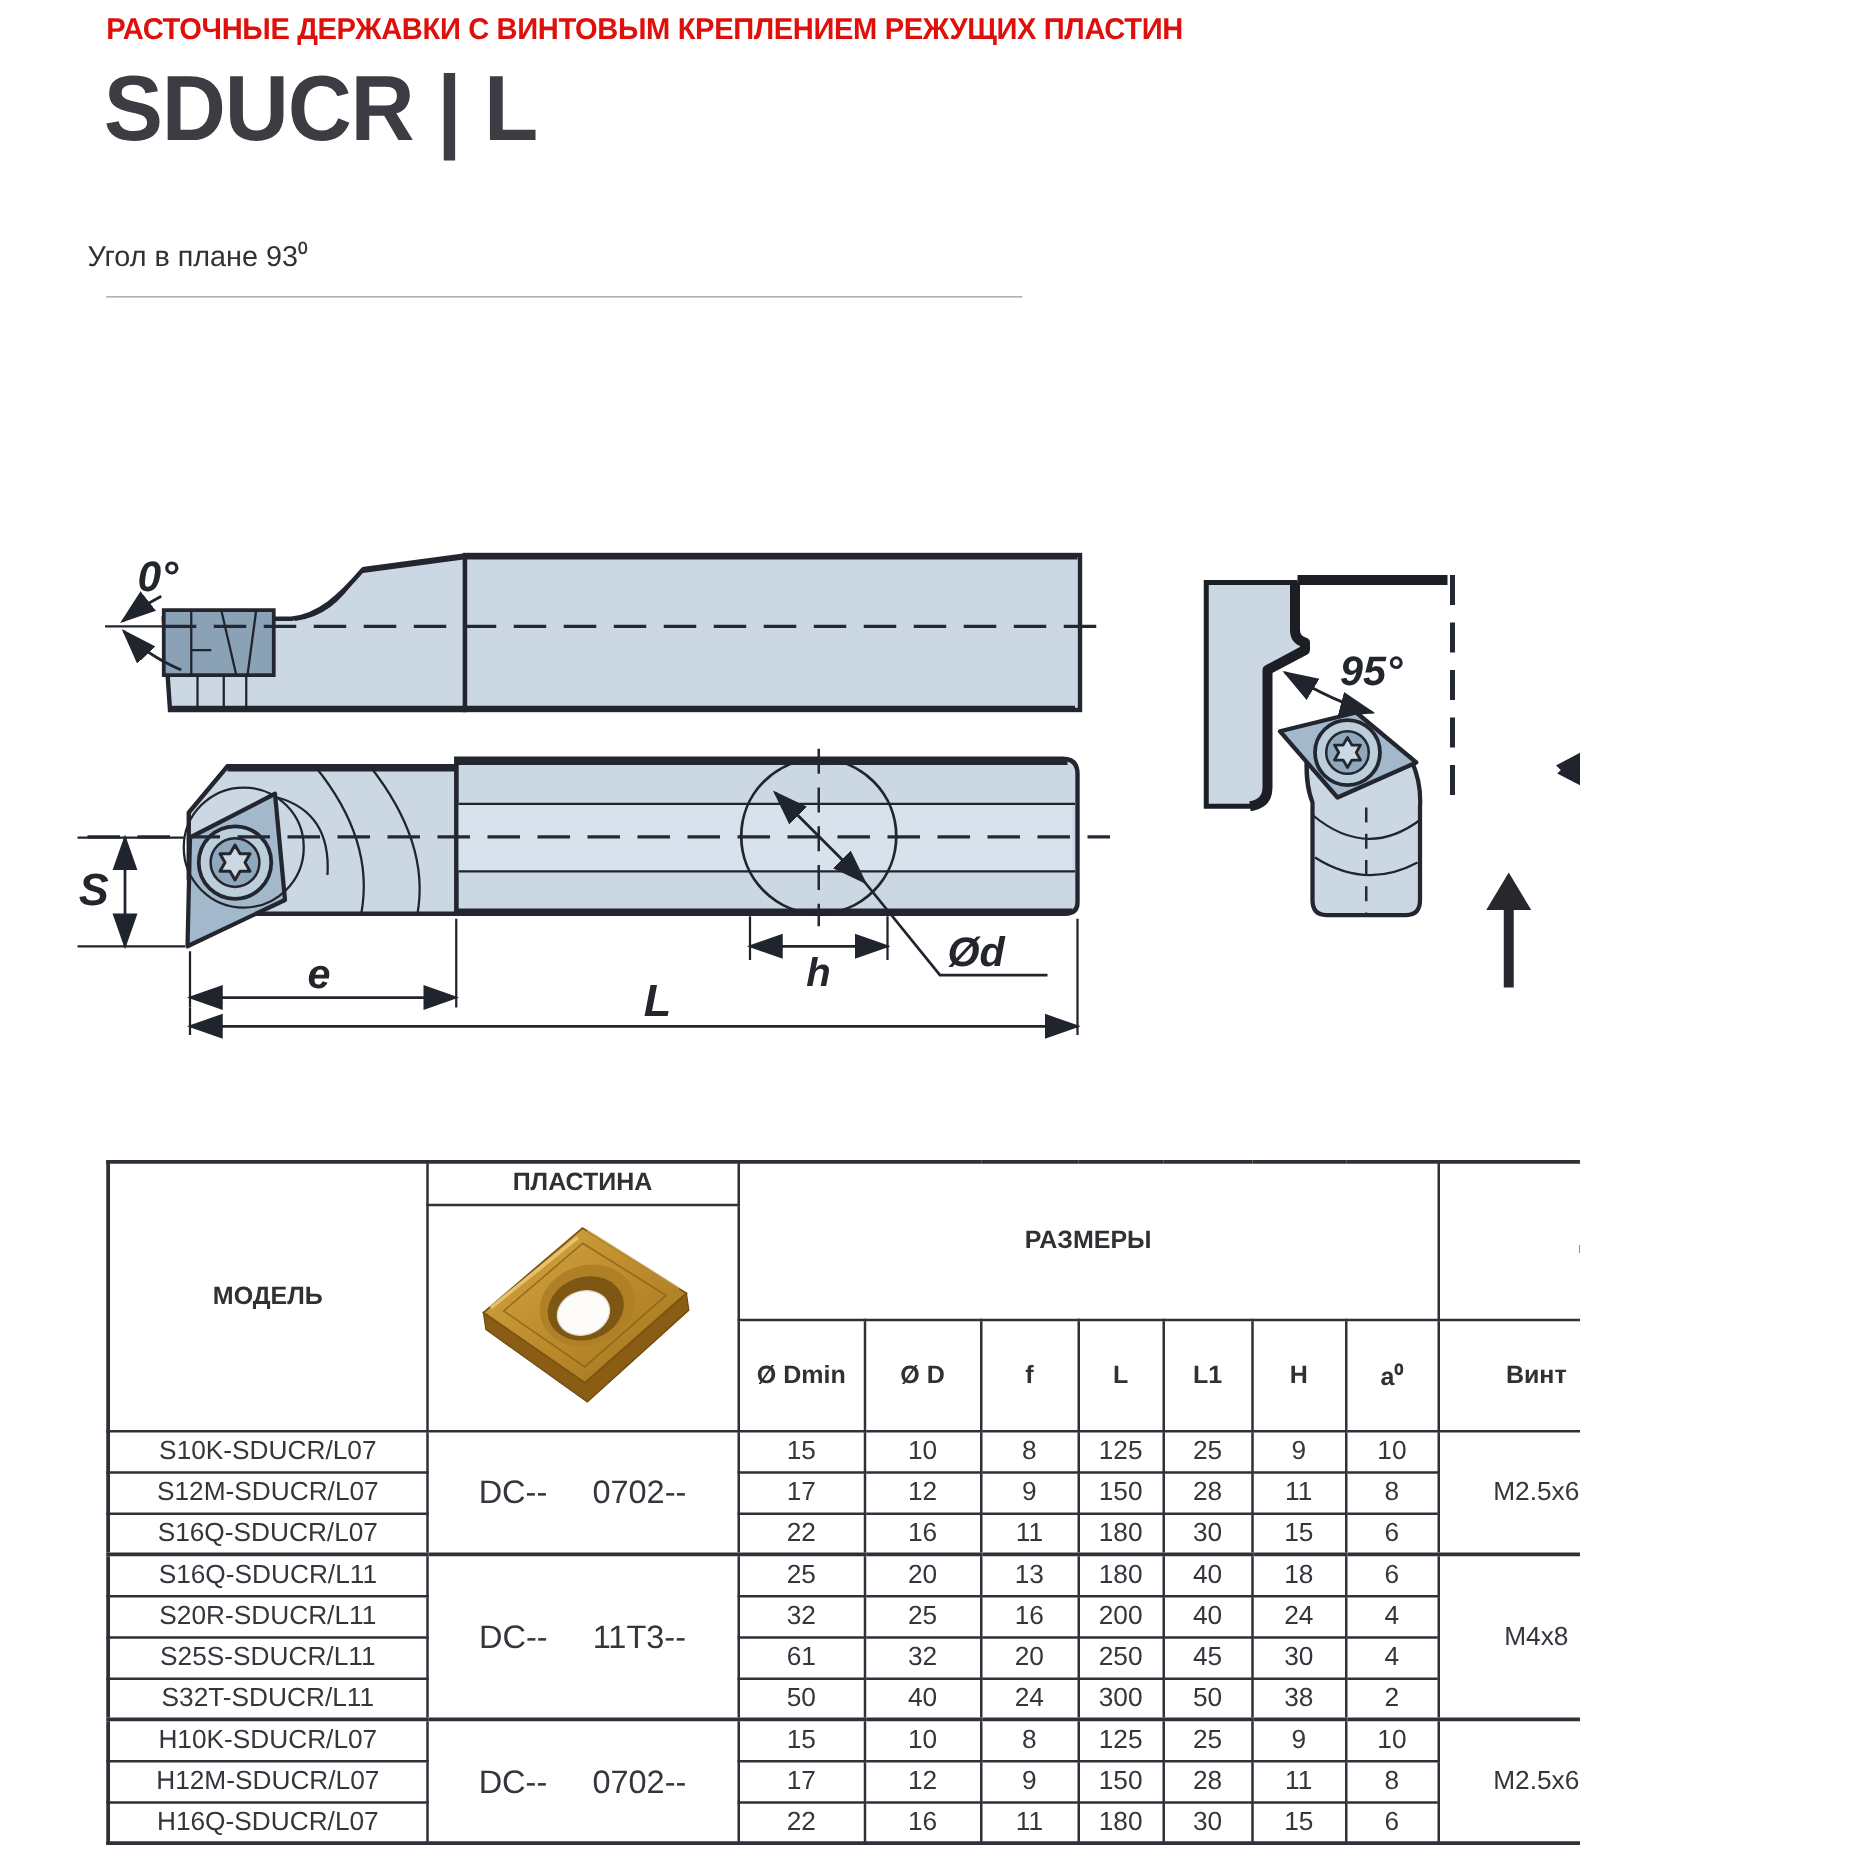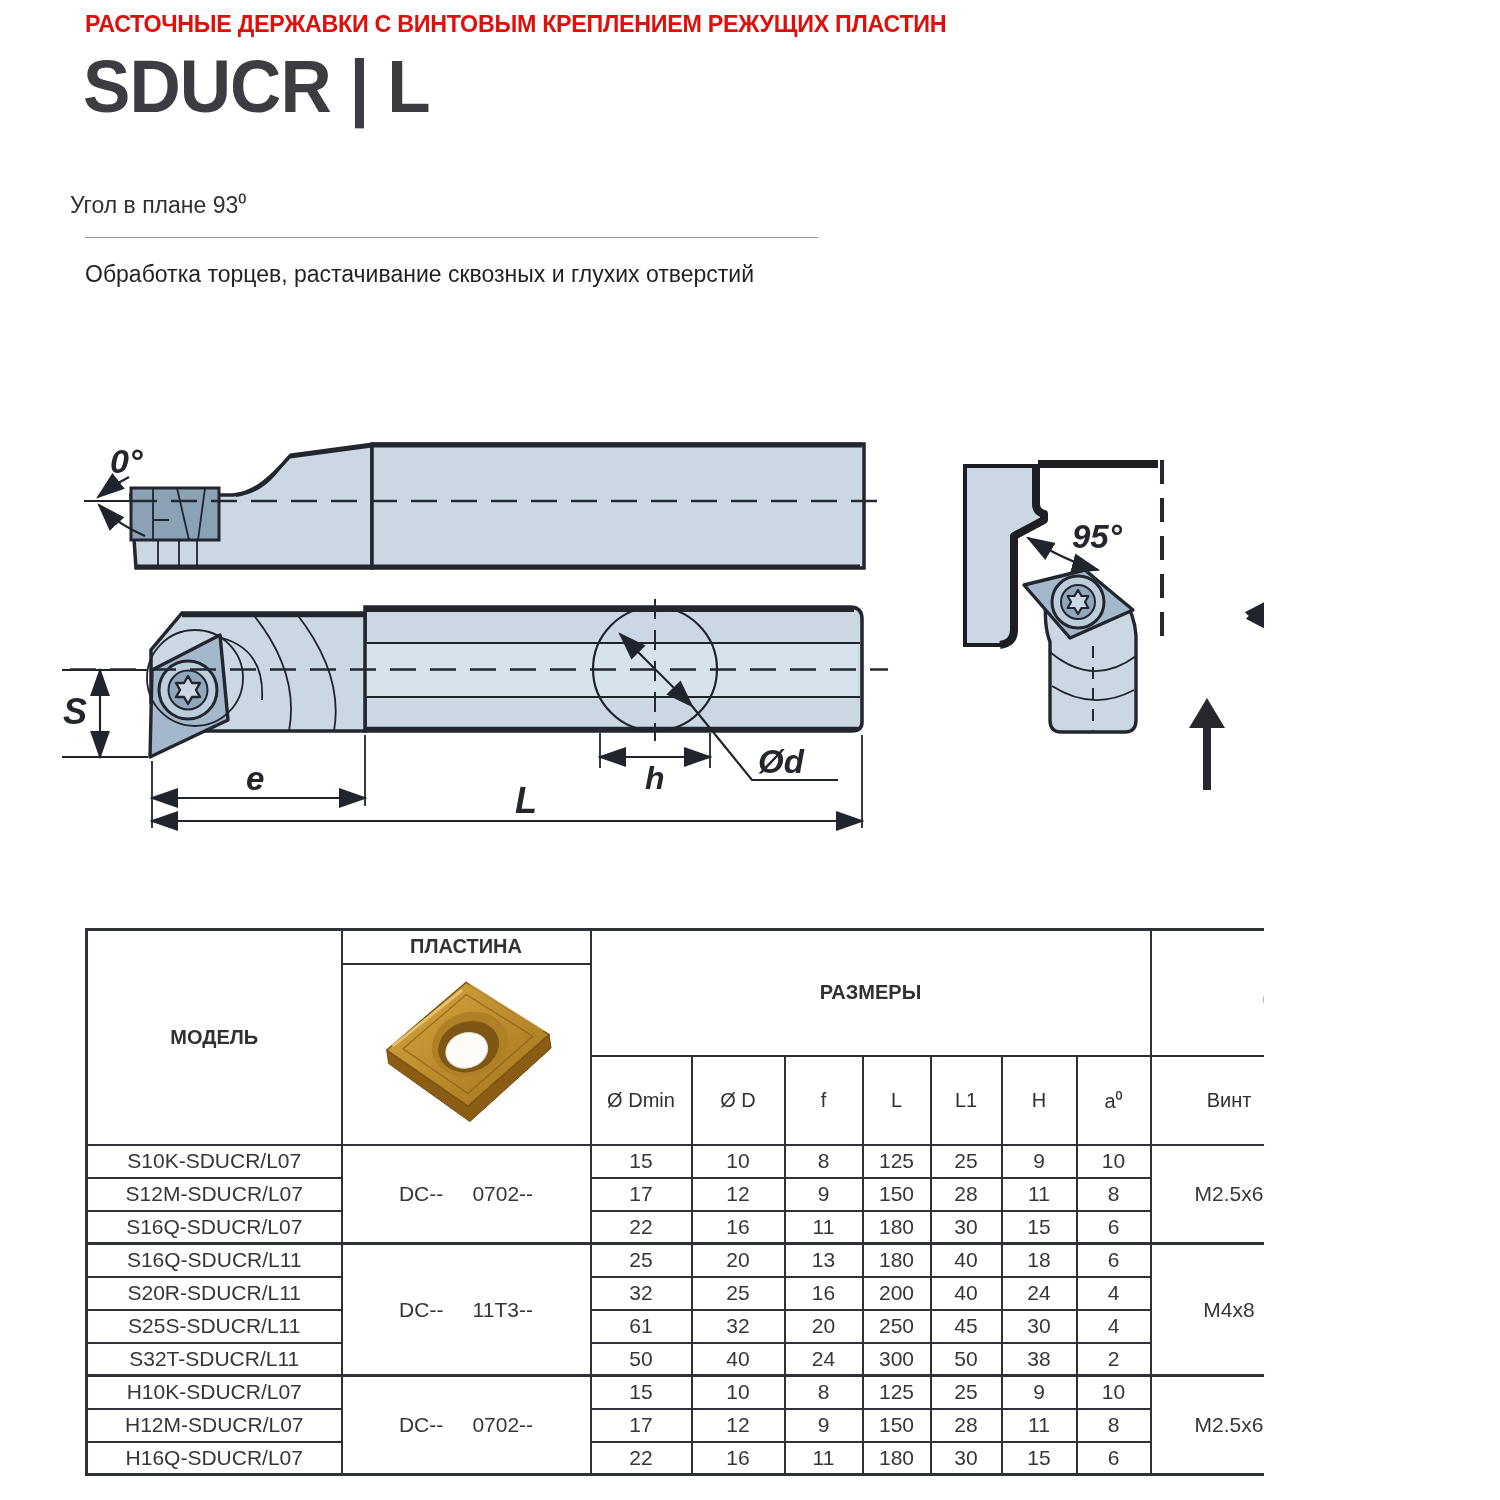--- a/index.html
+++ b/index.html
@@ -19,37 +19,36 @@
   .thin{stroke:#20242c;stroke-width:1.8;fill:none;}
   .outline{stroke:#23262e;stroke-width:3.5;fill:#cbd8e4;}
   .lbl{font-family:"Liberation Sans",sans-serif;font-style:italic;font-weight:bold;fill:#23262c;}
 
   table.spec{position:absolute;left:85px;top:928px;width:1372px;border-collapse:collapse;
              table-layout:fixed;background:#fff;border:3px solid #2e3138;}
   table.spec th,table.spec td{border:2px solid #2e3138;text-align:center;vertical-align:middle;
              padding:0;color:#34363c;overflow:hidden;}
   tr.hA{height:34px;} tr.hB{height:92px;} tr.hC{height:89px;}
   tr.hA th, th.big{font-size:20px;font-weight:bold;color:#2f3135;margin-left:40px;}
-  tr.hC th{font-size:20px;font-weight:normal;color:#2f3135;}
+  tr.hC th{font-size:20px;font-weight:bold;color:#2f3135;}
   tbody tr{height:33px;}
   tbody td{font-size:21px;font-weight:normal;}
-  td.code{white-space:pre;font-size:21px;}
+  td.code{white-space:pre;font-size:26px;}
   td.photo{background:#fff;}
   tr.gs td{border-top-width:3px;}
 </style>
 </head>
 <body>
 
 <div class="page">
 
   <div class="eyebrow">РАСТОЧНЫЕ ДЕРЖАВКИ С ВИНТОВЫМ КРЕПЛЕНИЕМ РЕЖУЩИХ ПЛАСТИН</div>
   <div class="title">SDUCR | L</div>
   <div class="angle-note">Угол в плане 93⁰</div>
   <div class="divider"></div>
-  <div class="description">Обработка торцев, растачивание сквозных и глухих отверстий</div>
 
   <svg class="drawing-svg" viewBox="40 395 1440 470" xmlns="http://www.w3.org/2000/svg">
     <defs>
       <marker id="arr" viewBox="0 0 12 10" refX="11" refY="5" markerWidth="13" markerHeight="11" orient="auto-start-reverse">
         <path d="M0,0.8 L12,5 L0,9.2 Z" fill="#20242c"></path>
       </marker>
     </defs>
 
     <g>
       <path class="outline" d="M 131,495 L 233,495 C 255,493 272,477 290,456 L 372,445 L 372,568 L 136,568 Z"></path>

